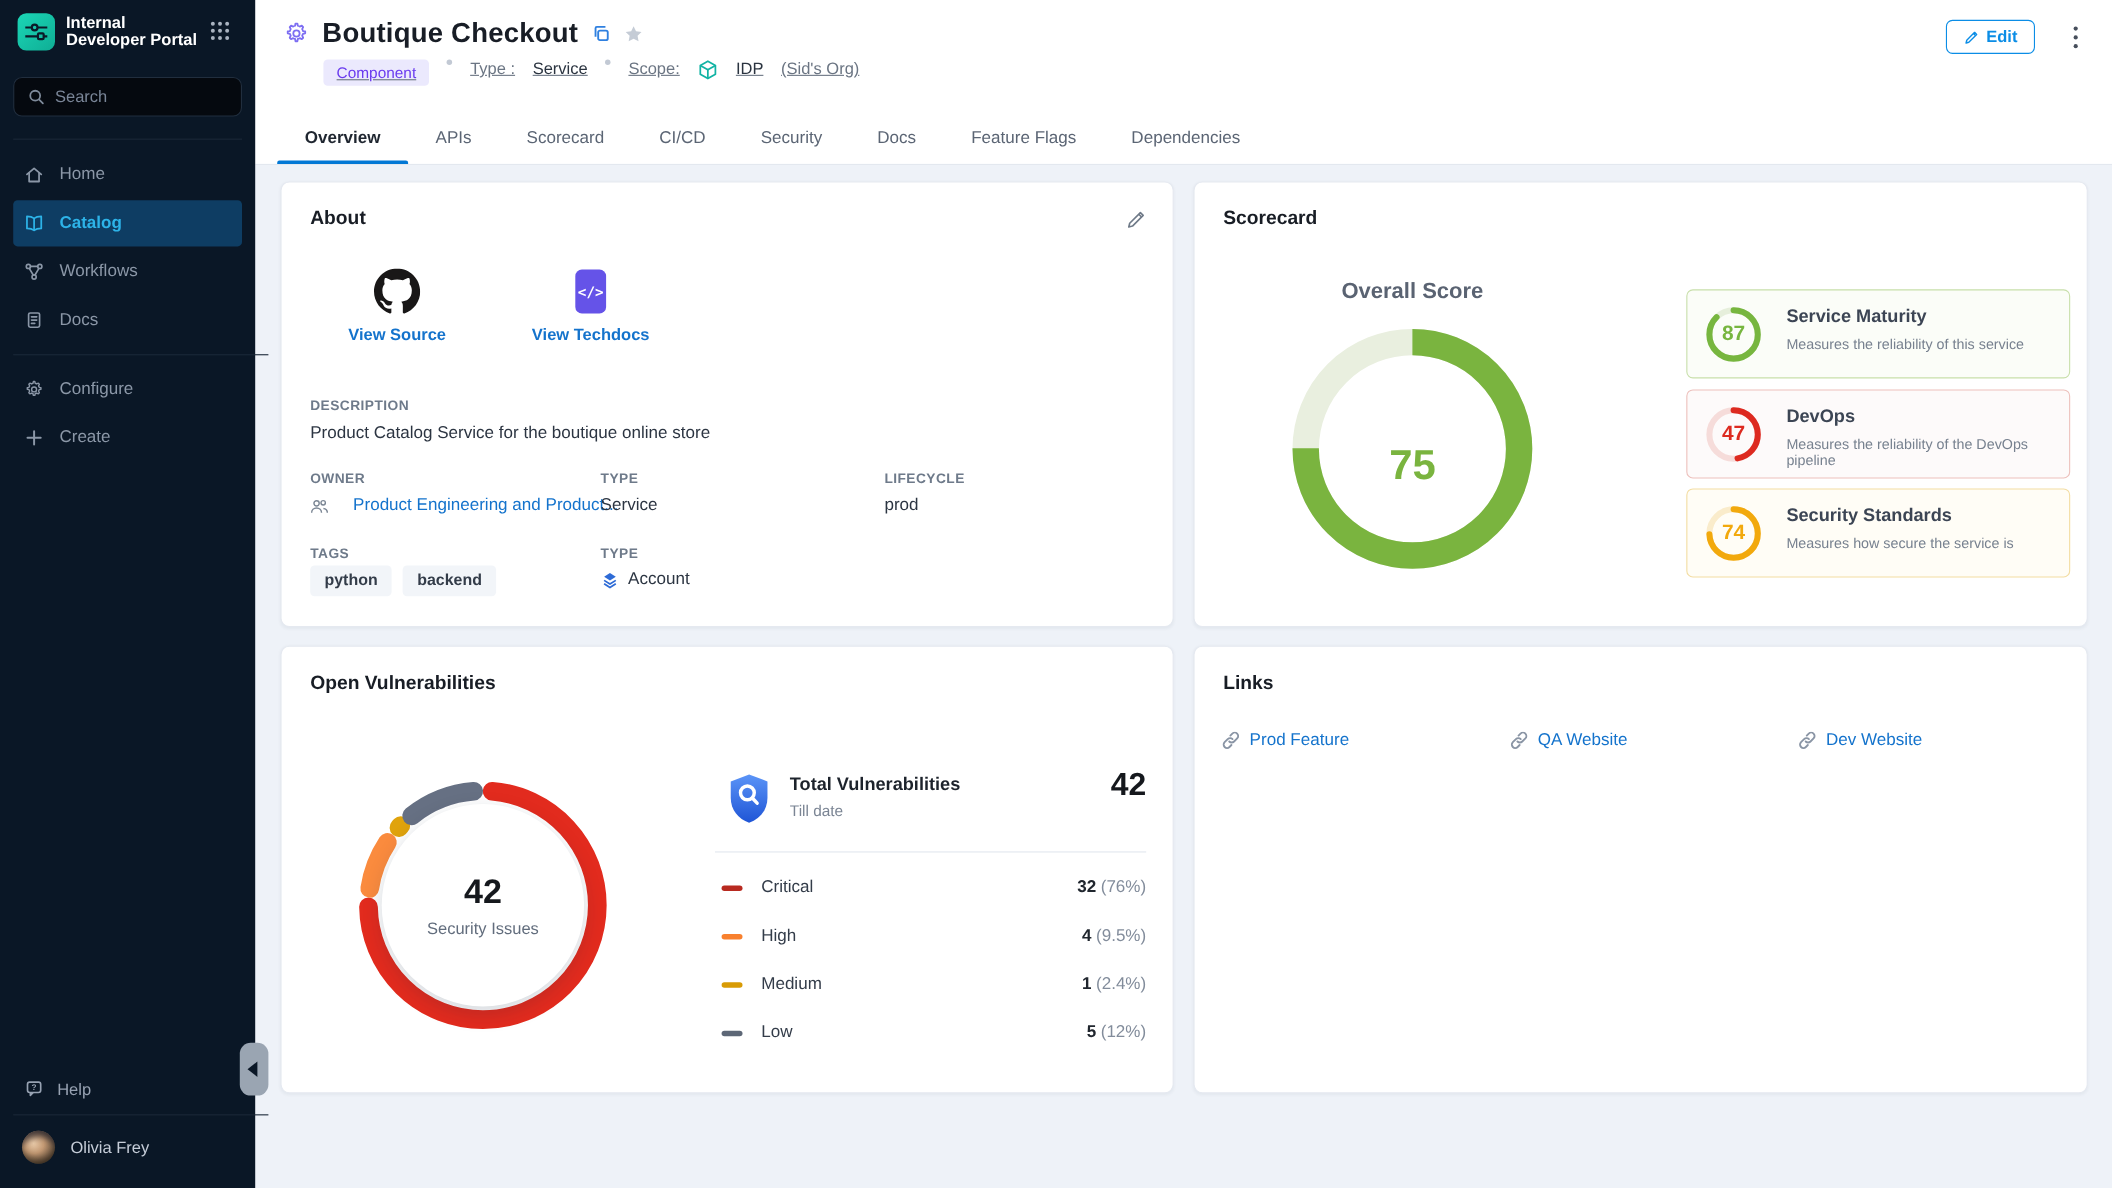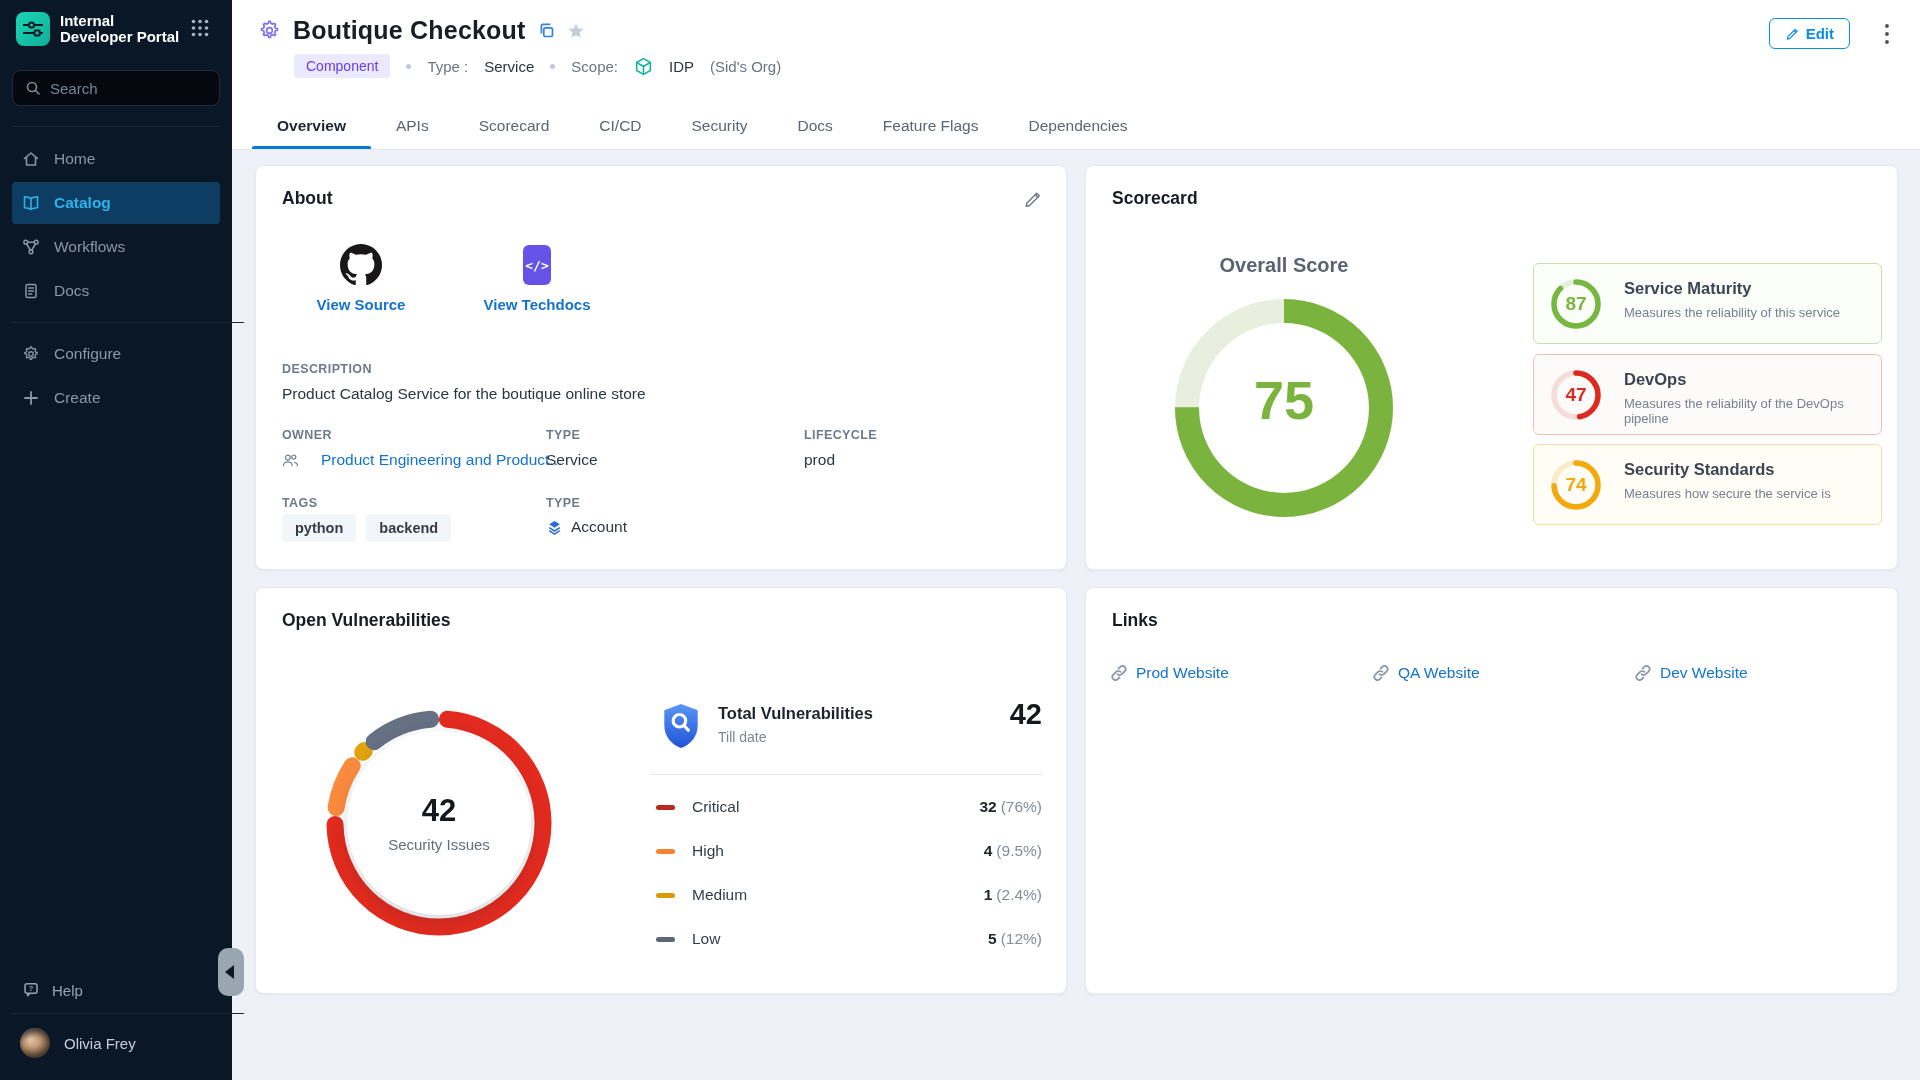--- a/index.html
+++ b/index.html
@@ -26,21 +26,21 @@
   .avatar { width:30px; height:30px; border-radius:50%; background:radial-gradient(circle at 35% 38%, #e8c9a8 0%, #c49a74 35%, #6e5742 70%, #33271c 100%); box-shadow:inset 0 -10px 8px -6px rgba(20,16,10,.55), inset 0 9px 6px -4px rgba(30,30,40,.75); }
   .collapse-handle { position:absolute; left:218px; top:948px; width:26px; height:48px; background:#9aa5b2; border-radius:10px; display:flex; align-items:center; justify-content:center; cursor:pointer; z-index:6; }
   .collapse-handle .tri { width:0; height:0; border-top:7px solid transparent; border-bottom:7px solid transparent; border-right:9px solid #0a1726; margin-right:3px; }
 
   
   .main { position:absolute; left:232px; top:0; width:1688px; height:1080px; }
   .page-header { position:absolute; left:0; top:0; width:1688px; height:150px; background:#fff; border-bottom:1px solid #e3e8ef; }
   .title-row { position:absolute; left:26px; top:16px; display:flex; align-items:center; gap:12px; }
   .page-title { font-size:25px; font-weight:bold; color:#181d26; letter-spacing:.2px; }
   .icon-btn { background:none; border:none; cursor:pointer; display:flex; align-items:center; }
-  .subtitle-row { position:absolute; left:62px; top:54px; display:flex; align-items:center; gap:16px; font-size:15px; color:#6b7583; }
+  .subtitle-row { position:absolute; left:62px; top:54px; display:flex; gap:16px; font-size:15px; color:#6b7583;text-decoration:underline; }
   .badge { background:#ebe9fd; color:#6a3bef; font-size:14px; font-weight:500; padding:4px 12px; border-radius:4px; }
   .dot-sep { width:5px; height:5px; border-radius:50%; background:#c2c9d4; }
   .muted { color:#6b7583; } .strongv { color:#2b3440; font-weight:500; }
   .edit-btn { position:absolute; right:70px; top:18px; height:31px; display:flex; align-items:center; gap:7px; padding:0 15px; background:#fff; border:1.5px solid #0b8de6; border-radius:6px; color:#0b8de6; font-size:15px; font-weight:bold; cursor:pointer; font-family:inherit; }
   .kebab-btn { position:absolute; right:30px; top:22px; background:none; border:none; cursor:pointer; }
 
   .tabs { position:absolute; left:20px; bottom:0; display:flex; }
   .tab { position:relative; padding:0 25px; height:46px; display:flex; align-items:center; font-size:15.5px; color:#5b6574; cursor:pointer; }
   .tab.active { color:#1f2630; font-weight:bold; }
   .tab.active::after { content:""; position:absolute; left:0; right:0; bottom:0; height:3px; background:#0278d5; border-radius:2px 2px 0 0; }
@@ -61,21 +61,21 @@
   .field-label { position:absolute; font-size:12.5px; font-weight:bold; color:#6e7a8a; letter-spacing:.4px; }
   .field-value { position:absolute; font-size:15.5px; color:#2c3542; }
   .owner-link { display:flex; align-items:center; gap:22px; color:#1473cc; cursor:pointer; }
   .tag-row { position:absolute; left:26px; top:348px; display:flex; gap:10px; }
   .tag-chip { background:#f2f5f9; border-radius:4px; padding:6px 13px; font-size:14.5px; font-weight:bold; color:#333c49; }
   .scope-row { display:flex; align-items:center; gap:8px; }
 
   
   .overall-label { position:absolute; left:98px; top:88px; width:200px; text-align:center; font-size:20px; font-weight:bold; color:#5a6372; }
   .overall-donut { position:absolute; left:88px; top:132px; width:220px; height:220px; }
-  .overall-num { position:absolute; left:88px; top:124px; width:220px; height:220px; display:flex; align-items:center; justify-content:center; font-size:54px; font-weight:bold;text-align:right; }
+  .overall-num { position:absolute; left:88px; top:147px; width:220px; height:220px; display:flex; align-items:center; justify-content:center; font-size:38px; font-weight:bold;text-align:right; }
   .sc-item { position:absolute; left:447px; width:349px; height:81px; border:1px solid; border-radius:6px; }
   .sc-ring { position:absolute; left:15px; top:13px; width:54px; height:54px; }
   .sc-num { position:absolute; left:15px; top:13px; width:54px; height:54px; display:flex; align-items:center; justify-content:center; font-size:19px; font-weight:bold; }
   .sc-title { position:absolute; left:90px; top:15px; font-size:16.5px; font-weight:bold; color:#3c4554; }
   .sc-desc { position:absolute; left:90px; top:41px; font-size:13px; color:#77818f; }
 
   
   .vuln-donut { position:absolute; left:63px; top:115px; width:240px; height:240px; }
   .vuln-center { position:absolute; left:91px; top:143px; width:184px; height:184px; border-radius:50%; background:#fff; box-shadow:0 6px 18px rgba(13,34,62,.18); display:flex; flex-direction:column; align-items:center; justify-content:center; gap:7px; }
   .vuln-center .big { font-size:31px; font-weight:bold; color:#15181d; }
@@ -443,21 +443,21 @@
       </div>
     </section>
 
     <section class="card card-links">
       <h2>Links</h2>
       <div class="link-item" style="left:25px;">
         <svg width="16" height="16" viewBox="0 0 16 16" fill="none" stroke="#8a95a5" stroke-width="1.7" stroke-linecap="round">
           <path d="M8.5 12.3l-1.8 1.8a3.1 3.1 0 0 1-4.4-4.4l2.8-2.8a3.1 3.1 0 0 1 4.4 0"></path>
           <path d="M7.5 3.7l1.8-1.8a3.1 3.1 0 0 1 4.4 4.4l-2.8 2.8a3.1 3.1 0 0 1-4.4 0"></path>
         </svg>
-        <span>Prod Website</span>
+        <span>Prod Feature</span>
       </div>
       <div class="link-item" style="left:287px;">
         <svg width="16" height="16" viewBox="0 0 16 16" fill="none" stroke="#8a95a5" stroke-width="1.7" stroke-linecap="round">
           <path d="M8.5 12.3l-1.8 1.8a3.1 3.1 0 0 1-4.4-4.4l2.8-2.8a3.1 3.1 0 0 1 4.4 0"></path>
           <path d="M7.5 3.7l1.8-1.8a3.1 3.1 0 0 1 4.4 4.4l-2.8 2.8a3.1 3.1 0 0 1-4.4 0"></path>
         </svg>
         <span>QA Website</span>
       </div>
       <div class="link-item" style="left:549px;">
         <svg width="16" height="16" viewBox="0 0 16 16" fill="none" stroke="#8a95a5" stroke-width="1.7" stroke-linecap="round">

